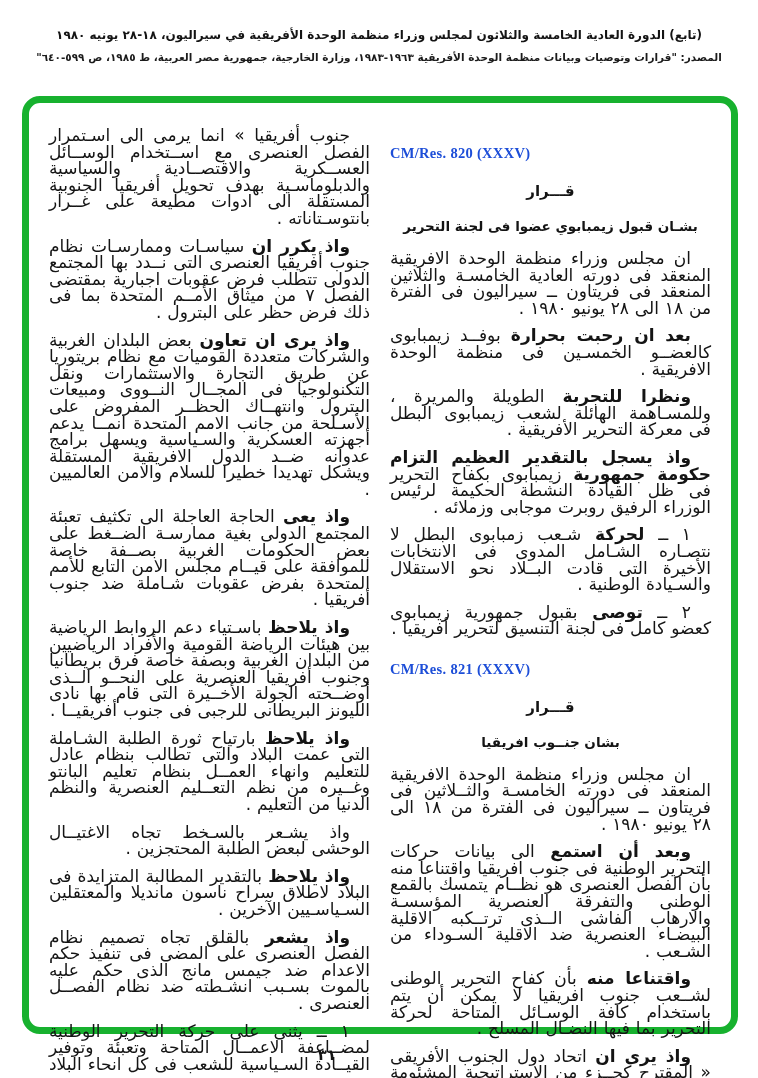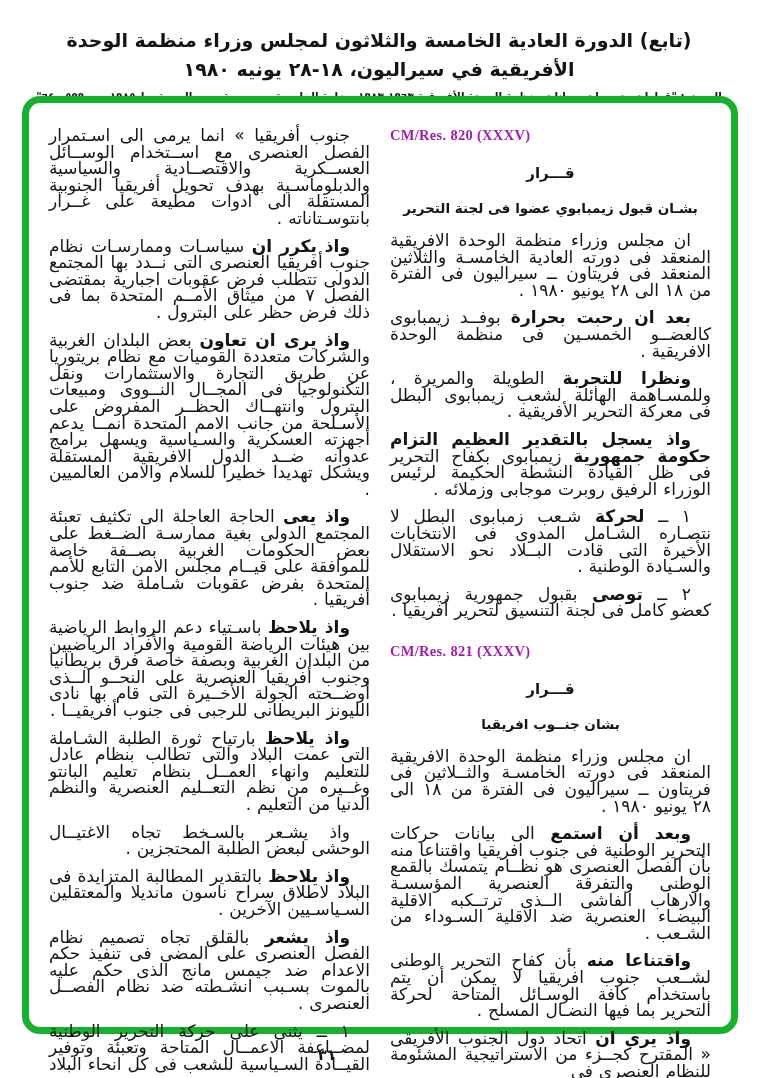--- a/index.html
+++ b/index.html
@@ -6,39 +6,39 @@
   * { box-sizing:border-box; }
   html,body { margin:0; padding:0; }
   body {
     width:758px; height:1078px; position:relative;
     background:#ffffff; color:var(--ink);
     font-family:"DejaVu Sans", sans-serif;
     overflow:hidden;
   }
   
   .page-header { position:absolute; top:26px; left:0; width:758px; text-align:center; direction:rtl; }
-  .hdr-title { font-size:19px; font-weight:bold; padding:0 28px; line-height:1.5; }
+  .hdr-title { font-size:12px; font-weight:bold; padding:0 28px; line-height:1.5; }
   .hdr-source { font-size:10.5px; font-weight:bold; margin-top:7px; padding:0 30px; color:#1b1b1b; }
   
   .frame {
     position:absolute; left:22px; top:96px; width:716px; height:938px;
     border:7px solid var(--frame-color); border-radius:18px;
     background:#fff;
   }
   .columns {
     display:flex; direction:rtl; gap:20px;
     padding:24px 20px 10px 20px; height:100%;
   }
   .col { flex:1; direction:rtl; }
   
   .res-code {
     direction:ltr; text-align:left;
     font-family:"Liberation Serif", serif;
     font-size:14.5px; font-weight:bold; letter-spacing:.3px;
-    margin:0 0 20px 0; color:#a21caf;
+    margin:18px 0 20px 0; color:#1d4ed8;
   }
   .res-code.second { margin-top:24px; }
   .res-heading { text-align:center; font-weight:bold; font-size:15px; margin:0 0 18px 0; }
   .res-sub { text-align:center; font-weight:bold; font-size:13.5px; margin:0 0 16px 0; }
   .para {
     direction:rtl; text-align:justify; text-align-last:right;
     font-size:17px; line-height:16.6px;
     margin:0 0 11px 0; text-indent:20px;
     word-spacing:.5px;
   }

